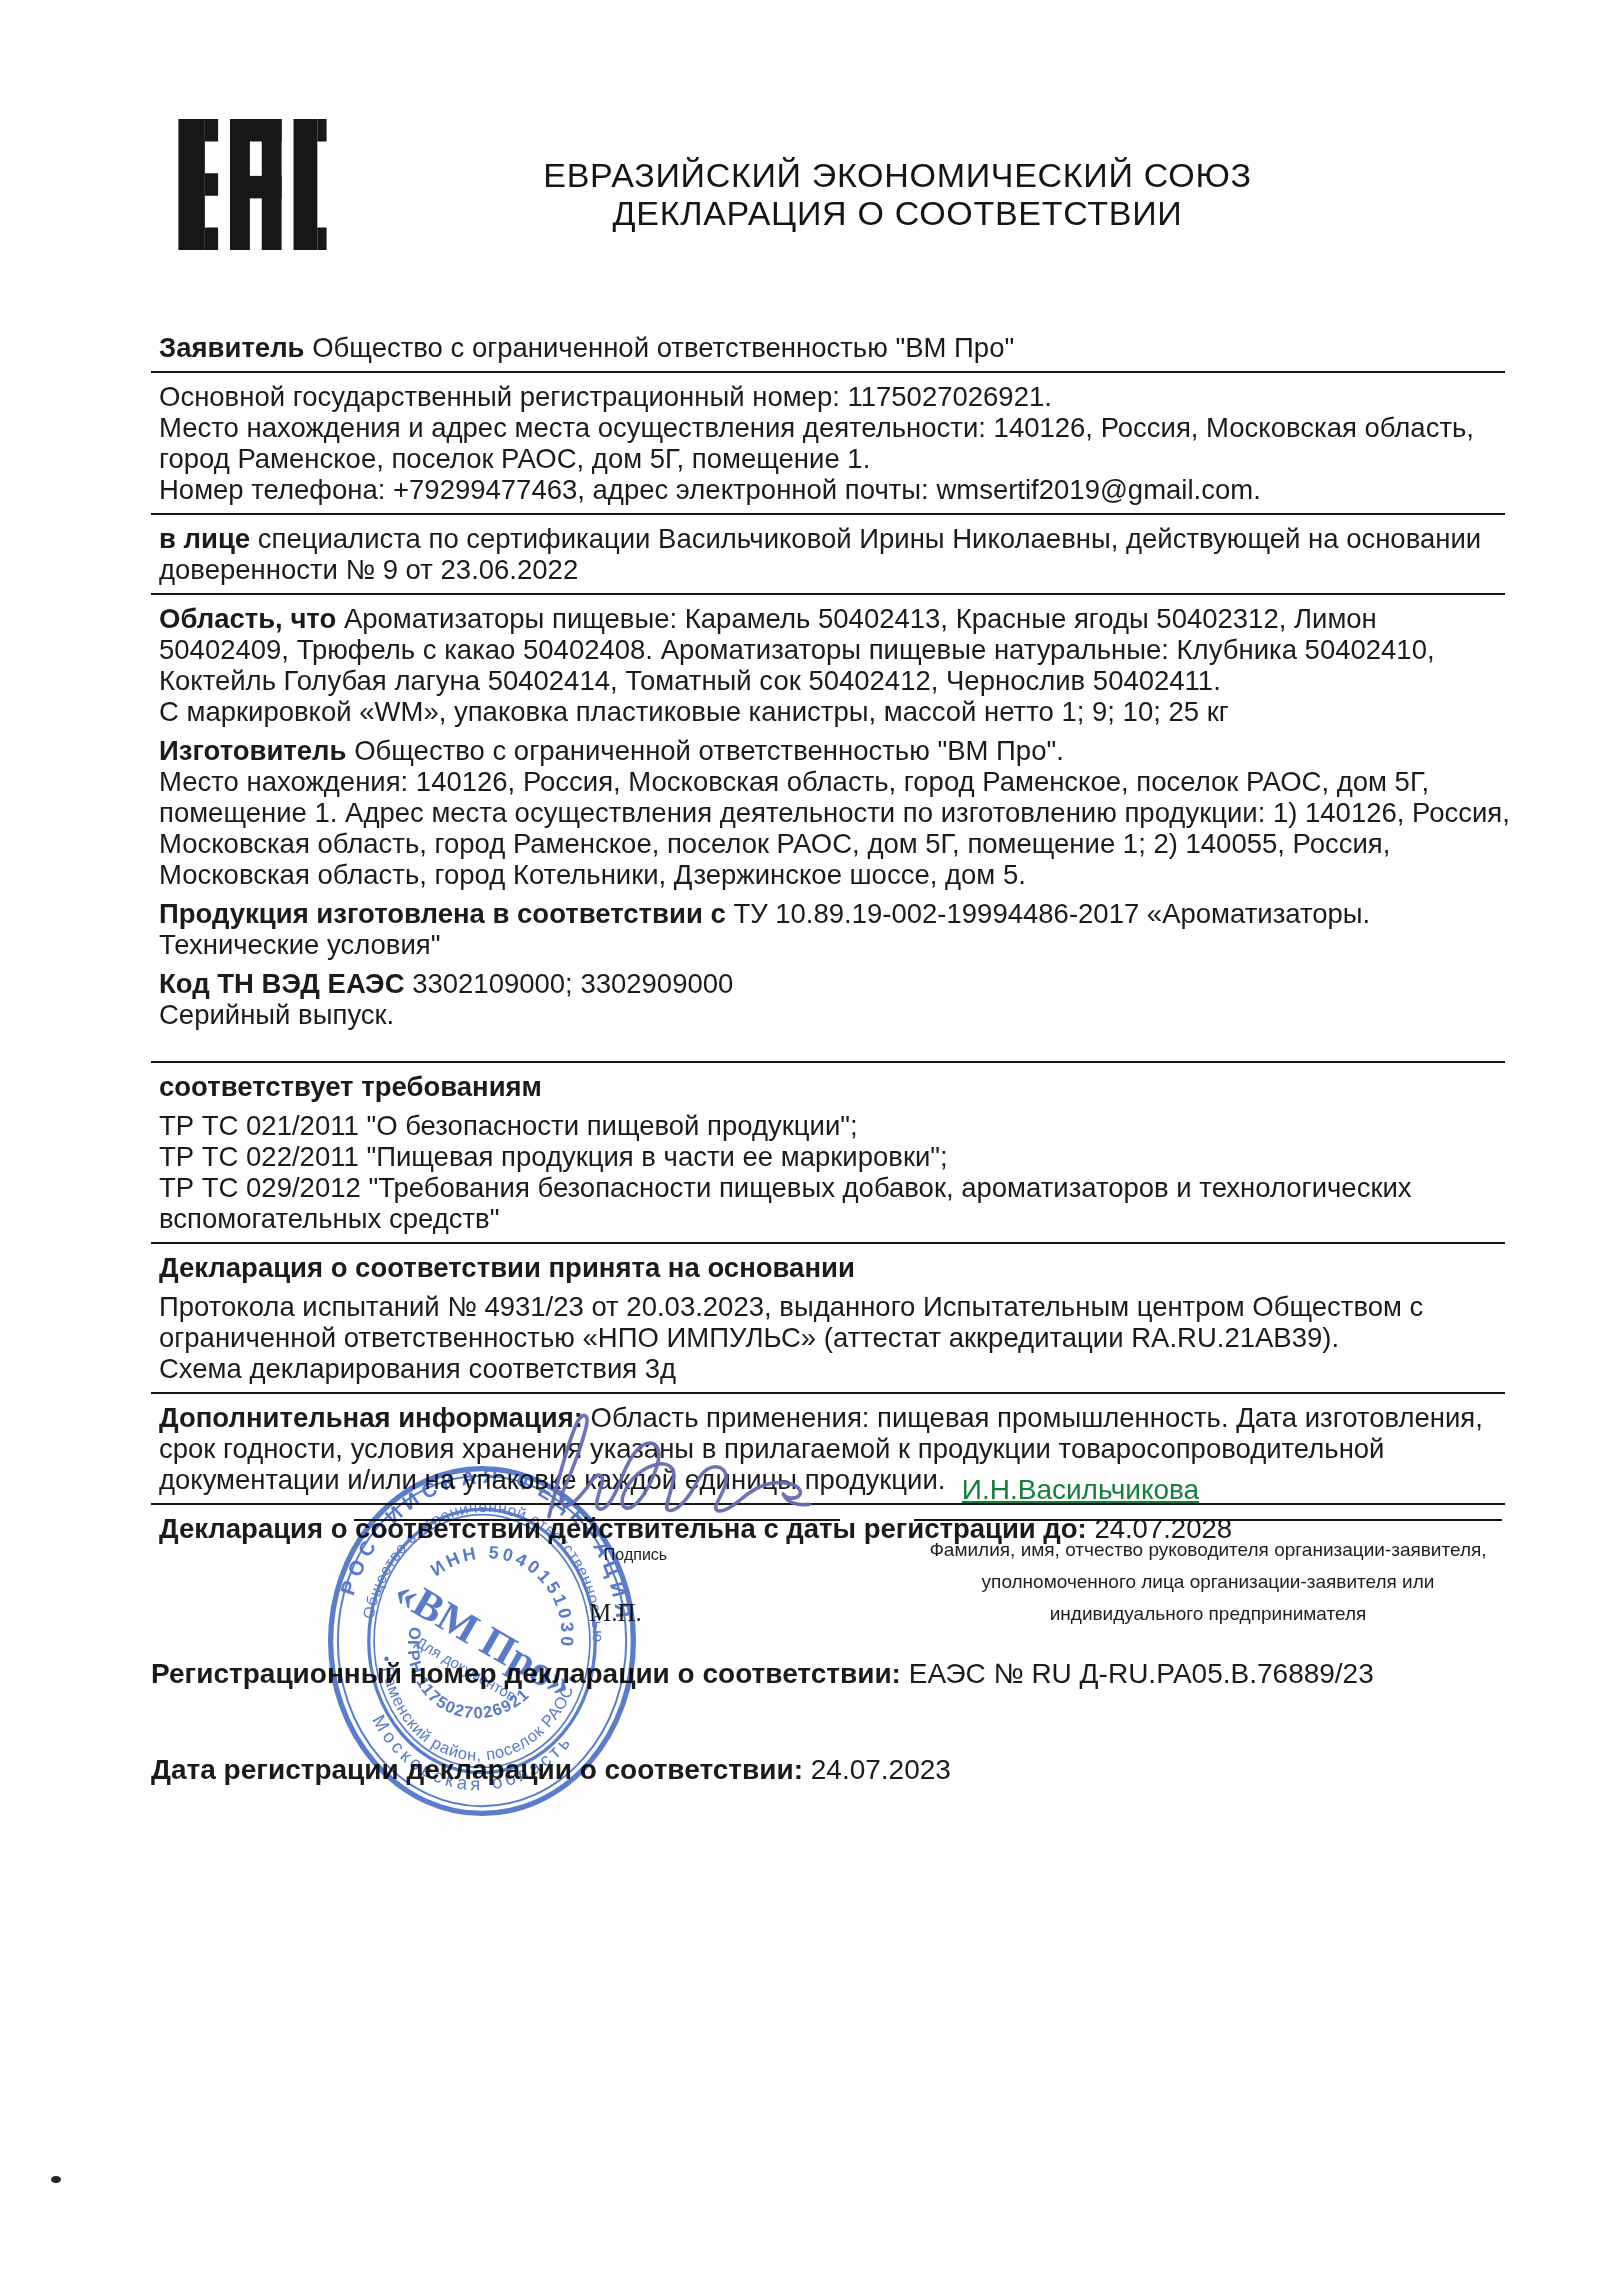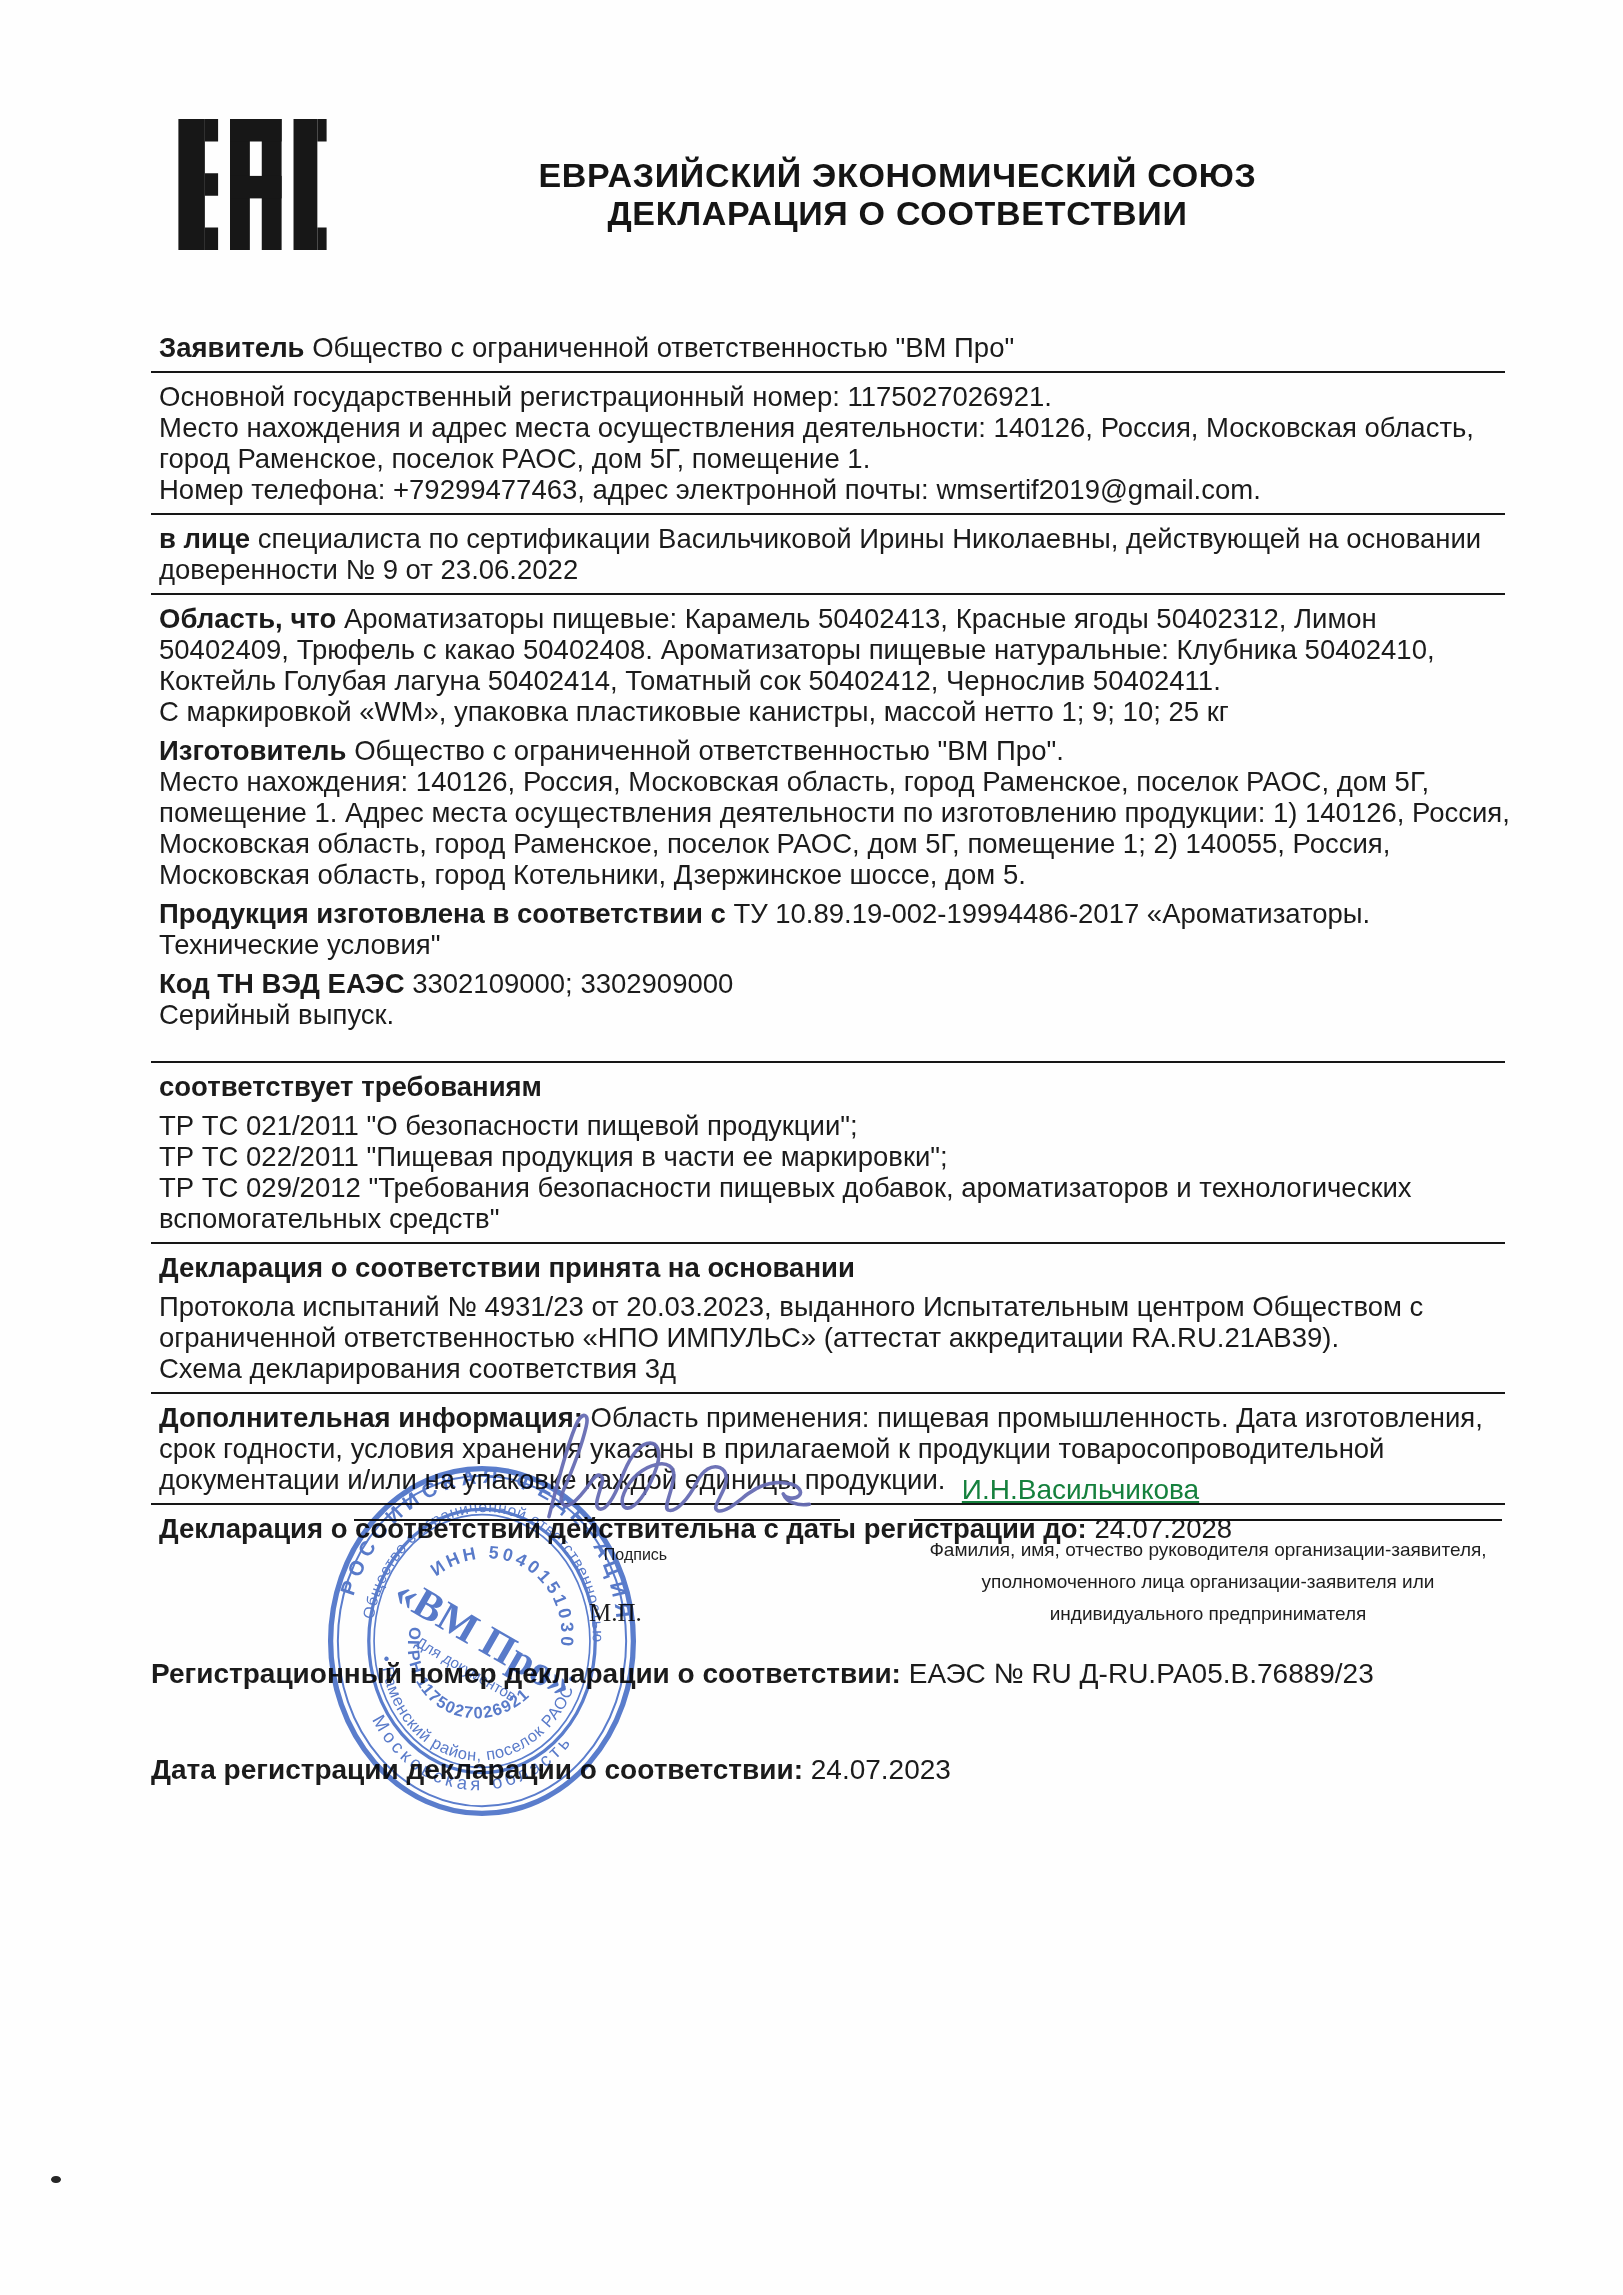--- a/index.html
+++ b/index.html
@@ -6,21 +6,21 @@
   body{
     width:1624px;height:2295px;background:#ffffff;position:relative;overflow:hidden;
     font-family:"Liberation Sans","DejaVu Sans",sans-serif;color:#1b1b1b;
   }
   .page{position:absolute;inset:0;background:#fefefe;}
   
   .eac{position:absolute;left:178px;top:119px;width:149px;height:131px;}
   
   .title{
     position:absolute;left:341px;top:156px;width:1113px;text-align:center;
-    font-weight:bold;font-size:34px;line-height:38px;letter-spacing:0.7px;color:#151515;
+    font-weight:normal;font-size:34px;line-height:38px;letter-spacing:0.7px;color:#151515;
   }
   
   .content{position:absolute;left:151px;top:324px;width:1369px;font-size:27.5px;line-height:31px;}
   .para{margin:8px;white-space:pre-line;}
   .b{font-weight:bold;}
   .rule{height:0;border-top:2.6px solid #161616;margin:1.3px 0 2.6px 0;width:1354px;}
   .rule-gap{margin-top:31px;margin-bottom:6.5px;}
   
   .sig-svg{position:absolute;left:517px;top:1407px;z-index:4;}
   .sig-line-left{position:absolute;left:354px;top:1519px;width:486px;border-top:2.6px solid #121212;z-index:1;}

